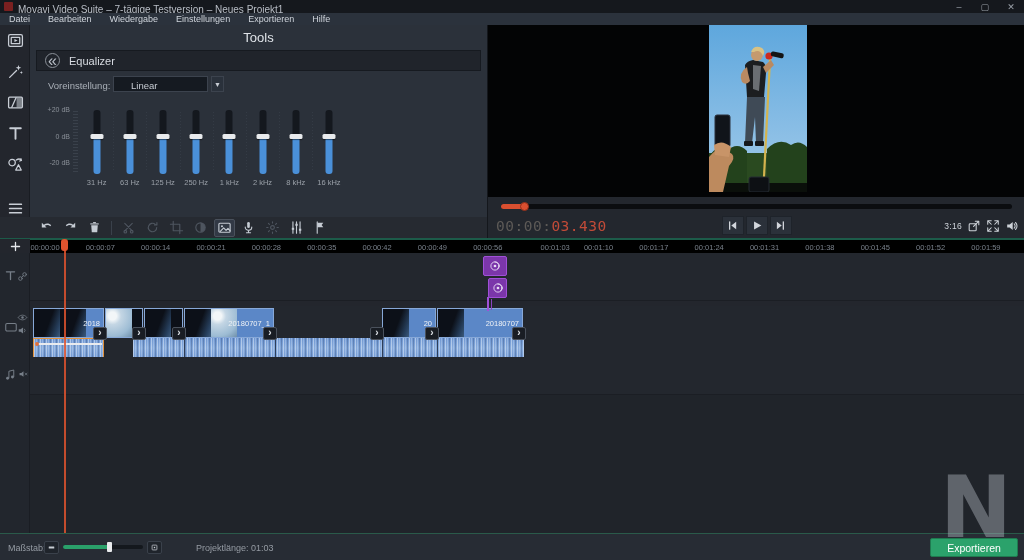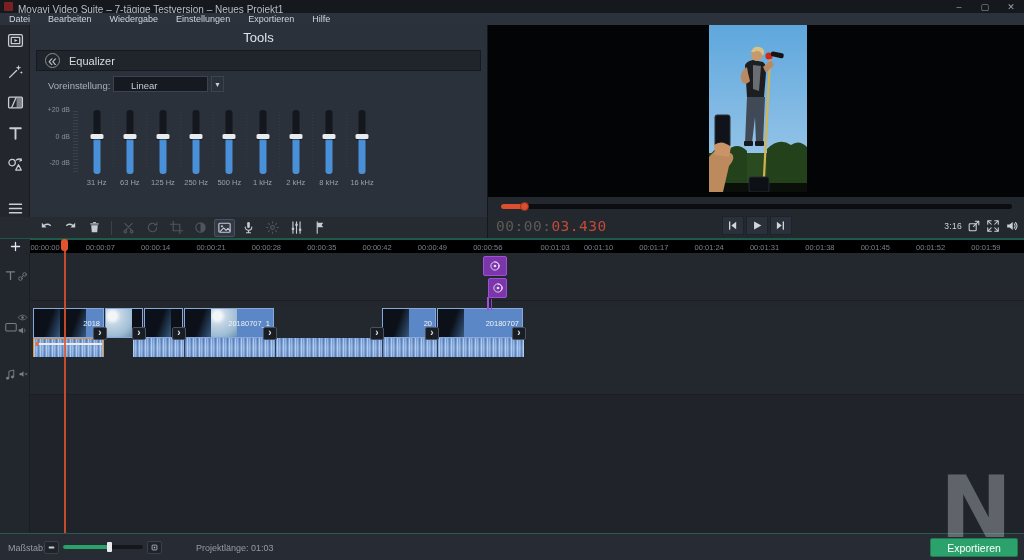--- a/index.html
+++ b/index.html
@@ -237,28 +237,20 @@
           </div>
           <div class="eq-label">125 Hz</div>
         </div>
         <div class="eq-col">
           <div class="eq-track">
             <div class="eq-top"></div>
             <div class="eq-handle"></div>
             <div class="eq-bot"></div>
           </div>
           <div class="eq-label">250 Hz</div>
-        </div>
-        <div class="eq-col">
-          <div class="eq-track">
-            <div class="eq-top"></div>
-            <div class="eq-handle"></div>
-            <div class="eq-bot"></div>
-          </div>
-          <div class="eq-label">500 Hz</div>
         </div>
         <div class="eq-col">
           <div class="eq-track">
             <div class="eq-top"></div>
             <div class="eq-handle"></div>
             <div class="eq-bot"></div>
           </div>
           <div class="eq-label">1 kHz</div>
         </div>
         <div class="eq-col">

